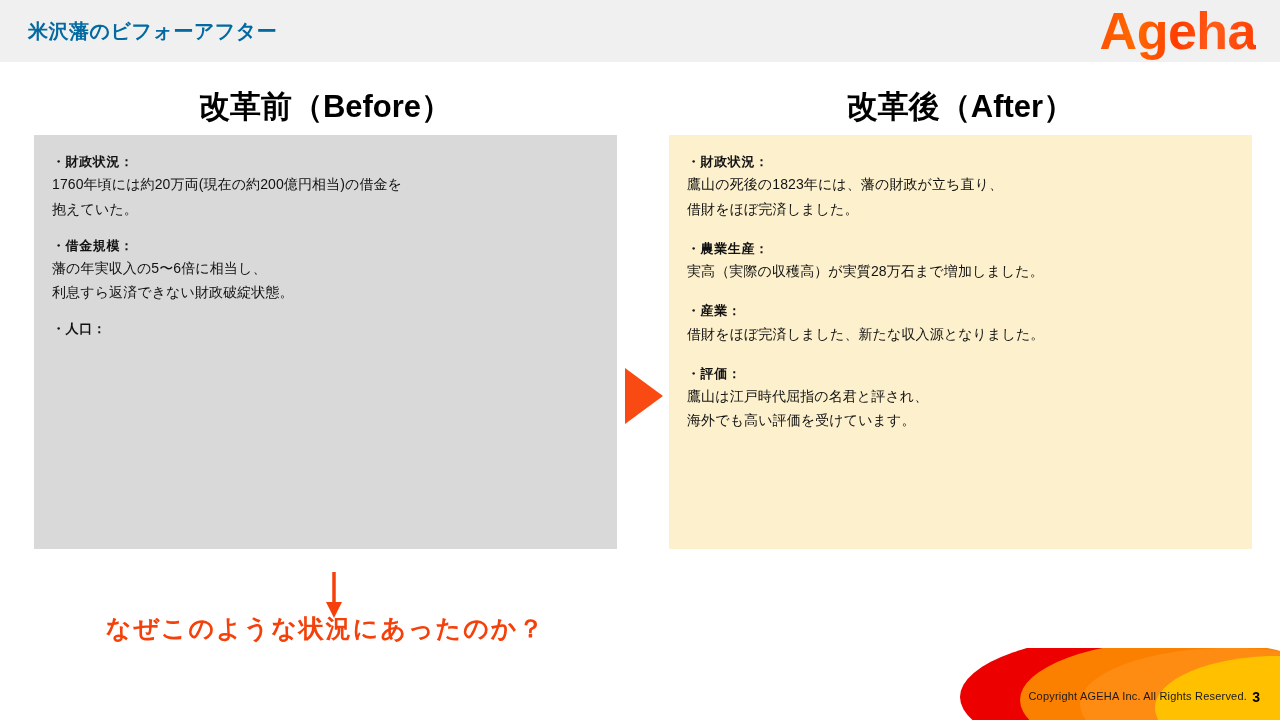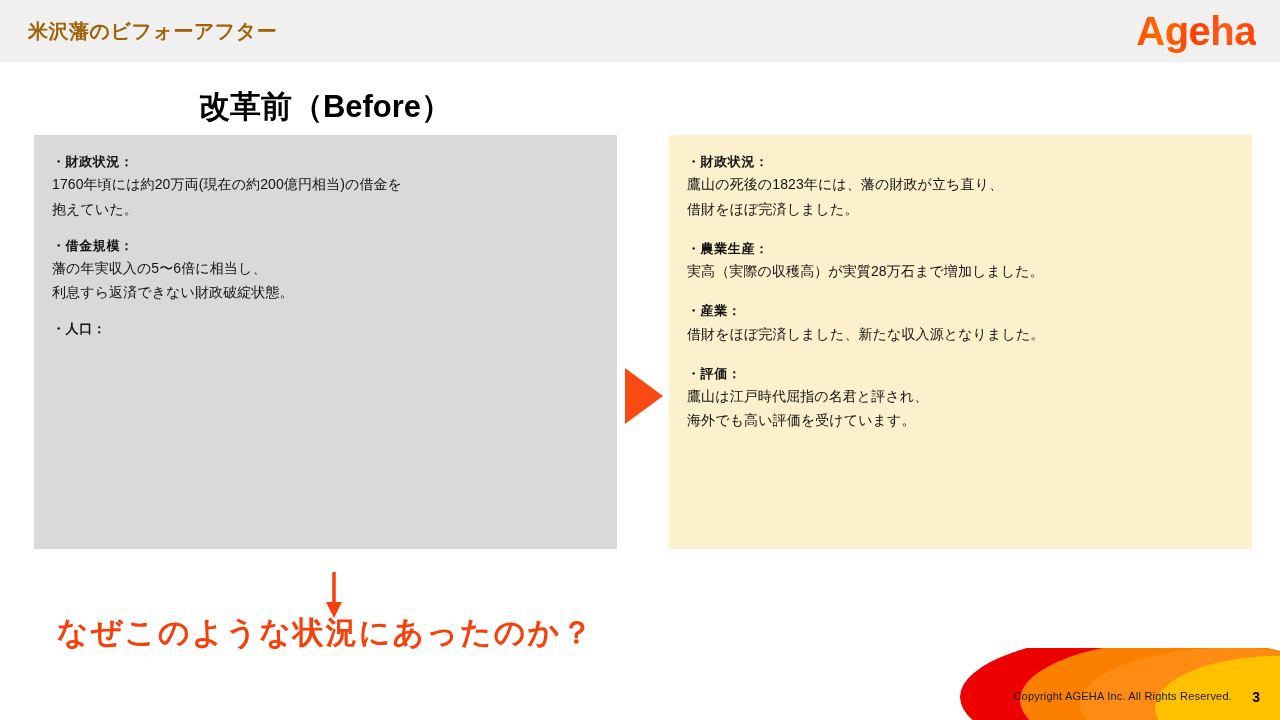--- a/index.html
+++ b/index.html
@@ -22,29 +22,29 @@
     width: 1280px; height: 62px;
     background: #f0f0f0;
   }
   .header-title {
     position: absolute;
     left: 28px; top: 0;
     height: 62px;
     display: flex; align-items: center;
     font-size: 20px;
     font-weight: bold;
-    color: #a16207;
+    color: #0369a1;
     letter-spacing: 0.5px;
   }
   .logo {
     position: absolute;
     right: 24px; top: 0;
     height: 62px;
     display: flex; align-items: center;
-    font-size: 40px;
+    font-size: 52px;
     font-weight: bold;
     letter-spacing: -0.5px;
     background: linear-gradient(100deg, #ff4d00 0%, #ff6a00 25%, #ff3d00 50%, #ff5c1a 72%, #ff3b00 100%);
     -webkit-background-clip: text;
     background-clip: text;
     color: transparent;
     -webkit-text-fill-color: transparent;
   }
 
   
@@ -105,42 +105,42 @@
     left: 322px; top: 572px;
     width: 24px; height: 46px;
   }
 
   
   .question {
     position: absolute;
     left: 34px; top: 612px;
     width: 583px;
     text-align: center;
-    font-size: 31px;
+    font-size: 25px;
     font-weight: bold;
     color: #f5400a;
     letter-spacing: 2px;
     white-space: nowrap;
   }
 
   
   .footer-deco {
     position: absolute;
     right: 0; bottom: 0;
     width: 340px; height: 72px;
     overflow: hidden;
   }
   .deco-layer { position: absolute; bottom: -40px; border-radius: 50%; }
   .deco-red    { right: -40px;  width: 360px; height: 126px; background: #ec0000; }
   .deco-orange { right: -70px;  width: 330px; height: 120px; background: #fb8000; }
   .deco-orange2{ right: -100px; width: 300px; height: 112px; background: #ff8c12; }
   .deco-yellow { right: -120px; width: 245px; height: 104px; background: #ffc000; }
   .footer-text {
     position: absolute;
-    right: 48px; bottom: 18px;
+    right: 33px; bottom: 18px;
     font-size: 11px;
     color: #1a1a1a;
     white-space: nowrap;
     letter-spacing: 0.2px;
     padding-left: 48px;
   }
   .page-number {
     position: absolute;
     right: 20px; bottom: 15px;
     font-size: 14px;
@@ -174,20 +174,21 @@
 
 
     <div class="block">
       <div class="block-title">・人口：</div>
     </div>
 
   </div>
 
   <div class="center-arrow"></div>
 
+  <div class="col-heading after">改革後（After）</div>
   <div class="panel after">
 
     <div class="block">
       <div class="block-title">・財政状況：</div>
       <div class="block-line">鷹山の死後の1823年には、藩の財政が立ち直り、</div>
       <div class="block-line">借財をほぼ完済しました。</div>
     </div>
 
     <div class="block">
       <div class="block-title">・農業生産：</div>

